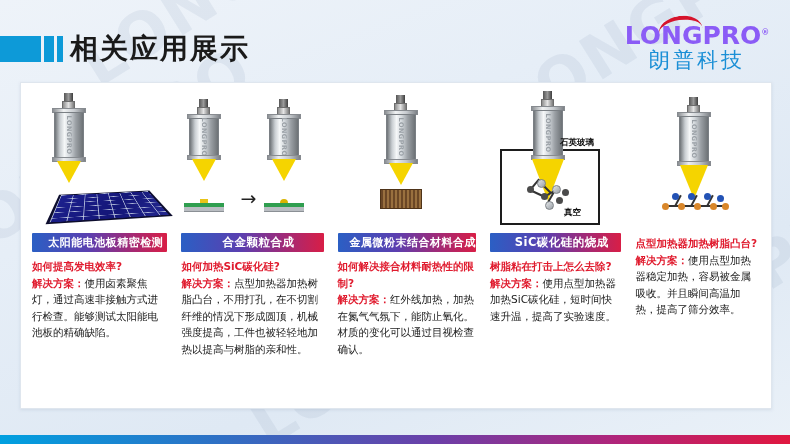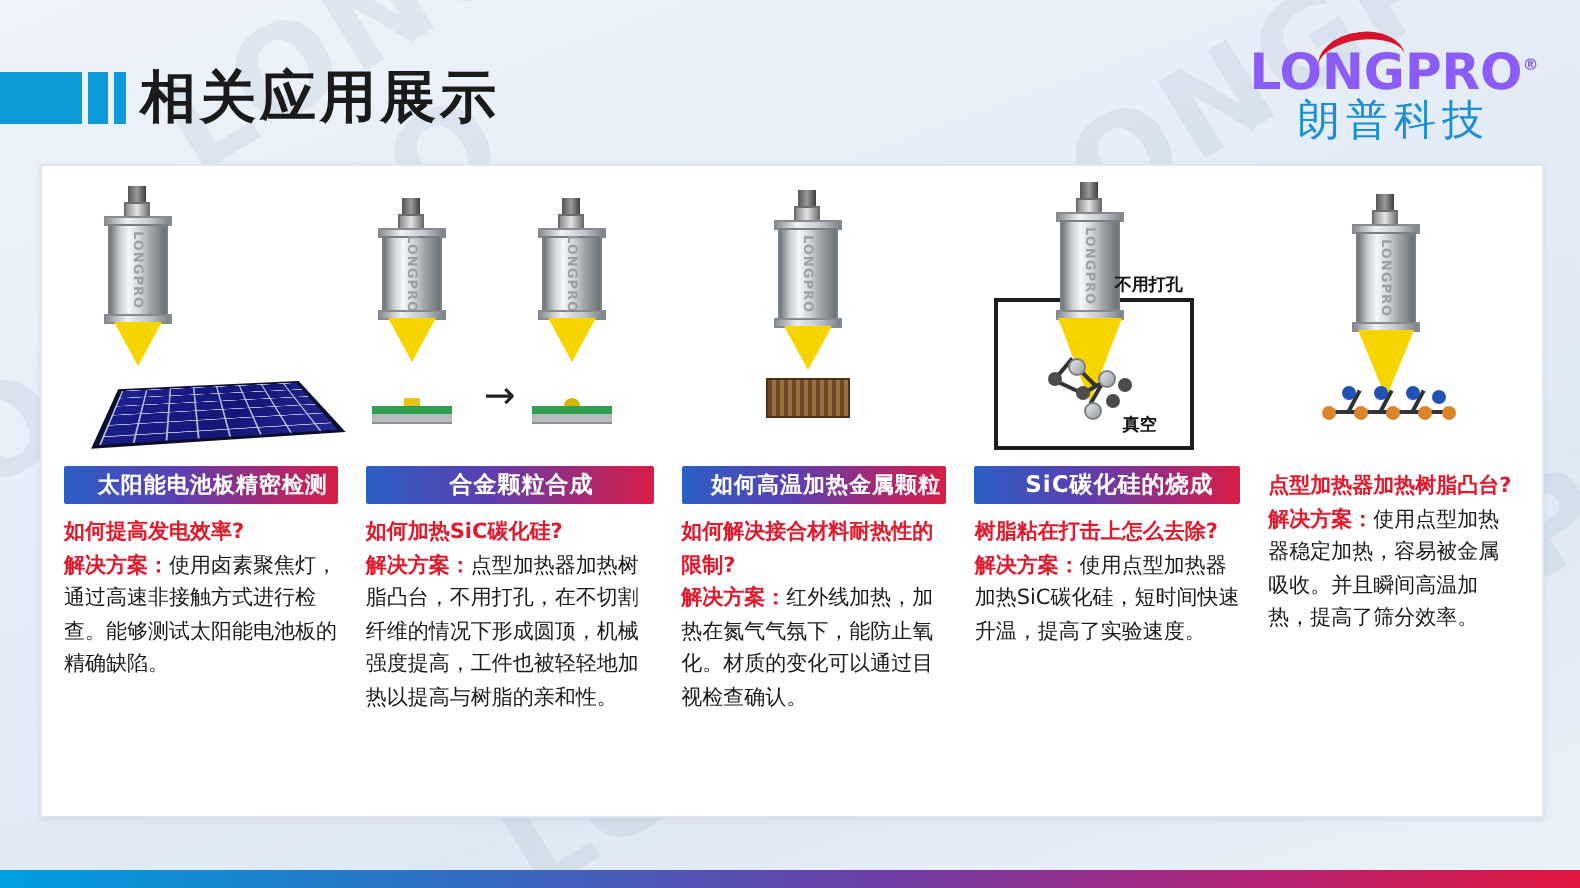--- a/index.html
+++ b/index.html
@@ -265,39 +265,39 @@
         <div class="lamp" style="left:48px;top:6px;">
           <div class="cap"></div>
           <div class="neck"></div>
           <div class="flange-t"></div>
           <div class="body"></div>
           <div class="flange-b"></div>
           <div class="beam"></div>
         </div>
         <div class="powder" style="left:44px;top:100px;"></div>
       </div>
-      <div class="label-bar wide">如何高温加热金属颗粒</div>
+      <div class="label-bar wide">金属微粉末结合材料合成</div>
       <div class="txt">
         <span class="q">如何解决接合材料耐热性的限制?</span>
         <span class="sol-k">解决方案：</span><span class="sol-b">红外线加热，加热在氮气气氛下，能防止氧化。材质的变化可以通过目视检查确认。</span>
       </div>
     </div>
 
     <div class="col c4">
       <div class="illus">
         <div class="qbox"></div>
         <div class="lamp" style="left:43px;top:2px;">
           <div class="cap"></div>
           <div class="neck"></div>
           <div class="flange-t"></div>
           <div class="body"></div>
           <div class="flange-b"></div>
           <div class="beam" style="border-left-width:16px;border-right-width:16px;border-top-width:42px;left:1px;"></div>
         </div>
-        <div class="qlabel" style="left:72px;top:48px;">不用打孔</div>
+        <div class="qlabel" style="left:72px;top:48px;">石英玻璃</div>
         <div class="qlabel" style="left:76px;top:118px;">真空</div>
         <div class="mol" style="left:38px;top:92px;width:44px;height:26px;">
           <div class="bond" style="left:4px;top:8px;width:16px;transform:rotate(25deg);"></div>
           <div class="bond" style="left:4px;top:8px;width:14px;transform:rotate(-50deg);"></div>
           <div class="bond" style="left:18px;top:15px;width:16px;transform:rotate(-30deg);"></div>
           <div class="bond" style="left:14px;top:0px;width:16px;transform:rotate(45deg);"></div>
           <div class="bond" style="left:22px;top:20px;width:14px;transform:rotate(-60deg);"></div>
           <div class="atom dark" style="left:1px;top:5px;"></div>
           <div class="atom silver" style="left:11px;top:-2px;"></div>
           <div class="atom dark" style="left:15px;top:12px;"></div>

